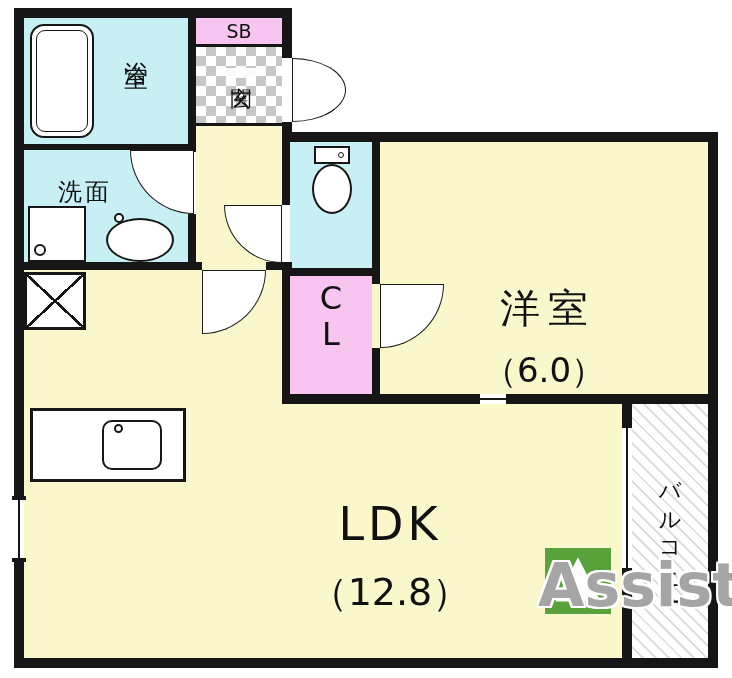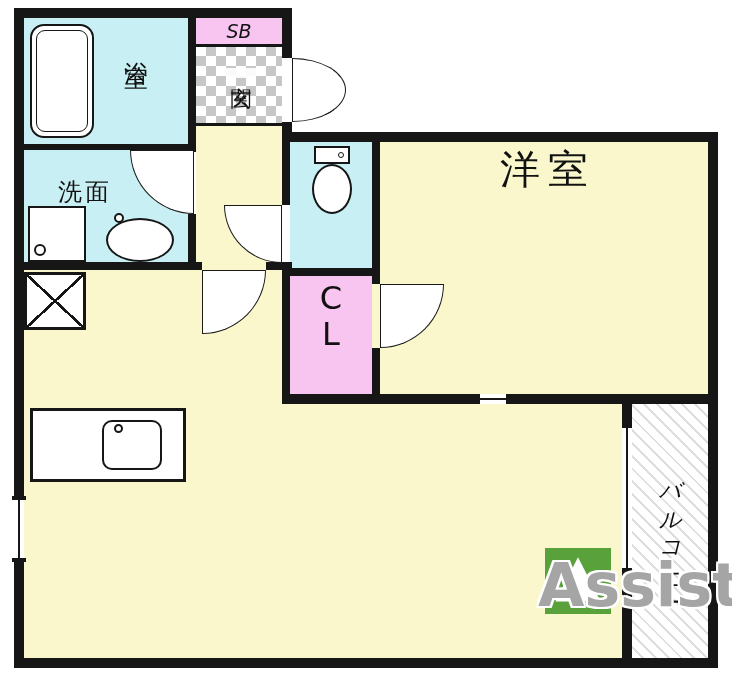--- a/index.html
+++ b/index.html
@@ -12,21 +12,21 @@
   .pink   { background:#f8c4f0; }
   .checker { background:#fff;
     background-image:conic-gradient(#c7c7c7 25%, #ffffff 0 50%, #c7c7c7 0 75%, #ffffff 0);
     background-size:20px 20px; }
   .hatch { background:repeating-linear-gradient(45deg,#ffffff 0 7px,#dedede 7px 9px); }
   .wall { position:absolute; background:#161616; }
   .fix  { position:absolute; background:#fff; border:2.5px solid #161616; }
   .door { position:absolute; background:#fff; border:1.8px solid #1a1a1a; }
   .lbl  { position:absolute; color:#111; white-space:nowrap; }
   .v { writing-mode:vertical-rl; text-orientation:upright; }
-  .center { display:flex; align-items:center; justify-content:center;font-style:italic; }
+  .center { display:flex; align-items:center; justify-content:center; }
   .col { display:flex; flex-direction:column; align-items:center; }
   .xbox { position:absolute; border:3px solid #161616; background-color:#fff;
     background-image:
       linear-gradient(to top right, transparent calc(50% - 1.3px), #161616 calc(50% - 1.3px) calc(50% + 1.3px), transparent calc(50% + 1.3px)),
       linear-gradient(to bottom right, transparent calc(50% - 1.3px), #161616 calc(50% - 1.3px) calc(50% + 1.3px), transparent calc(50% + 1.3px)); }
   .win { position:absolute; background:#fff; }
   .winline { position:absolute; background:#161616; }
   .logo { position:absolute; left:540px; top:540px; width:200px; height:86px; z-index:50; }
   .logo-sq { position:absolute; left:5px; top:8px; width:66px; height:66px; background:#58a13b; }
   .logo-mark { position:absolute; left:6px; top:6px; width:54px; height:54px; background:#ffffff;
@@ -119,29 +119,34 @@
 
   <div class="lbl center" style="left:196px;top:18px;width:86px;height:26px;font-size:19px;">
     <span>SB</span>
   </div>
 
   <div class="lbl v" style="left:226px;top:68px;font-size:21px;letter-spacing:3px;background:rgba(255,255,255,0.9);padding:2px 1px;">玄関</div>
 
   <div class="lbl" style="left:58px;top:176px;font-size:24px;letter-spacing:3px;">洗面</div>
 
 
-  <div class="lbl col" style="left:380px;top:142px;width:328px;height:252px;justify-content:space-between;row-gap:12px;">
+  <div class="lbl col" style="left:380px;top:142px;width:328px;height:252px;justify-content:flex-end;row-gap:12px;">
     <div style="font-size:40px;letter-spacing:8px;padding-left:8px;">洋室</div>
+    <div style="font-size:34px;">（6.0）</div>
   </div>
 
   <div class="lbl col" style="left:290px;top:280px;width:82px;height:114px;justify-content:flex-start;">
     <div style="font-size:32px;line-height:36px;">C</div>
     <div style="font-size:32px;line-height:36px;">L</div>
   </div>
 
+  <div class="lbl col" style="left:140px;top:492px;width:500px;height:130px;justify-content:center;row-gap:16px;">
+    <div style="font-size:46px;letter-spacing:4px;">LDK</div>
+    <div style="font-size:38px;">（12.8）</div>
+  </div>
 
   <div class="lbl center" style="left:632px;top:404px;width:76px;height:254px;">
     <span class="v" style="font-size:22px;letter-spacing:6px;">バルコニー</span>
   </div>
 
   <div class="logo">
     <div class="logo-sq">
       <div class="logo-mark"></div>
     </div>
     <div class="logo-text">Assist</div>

